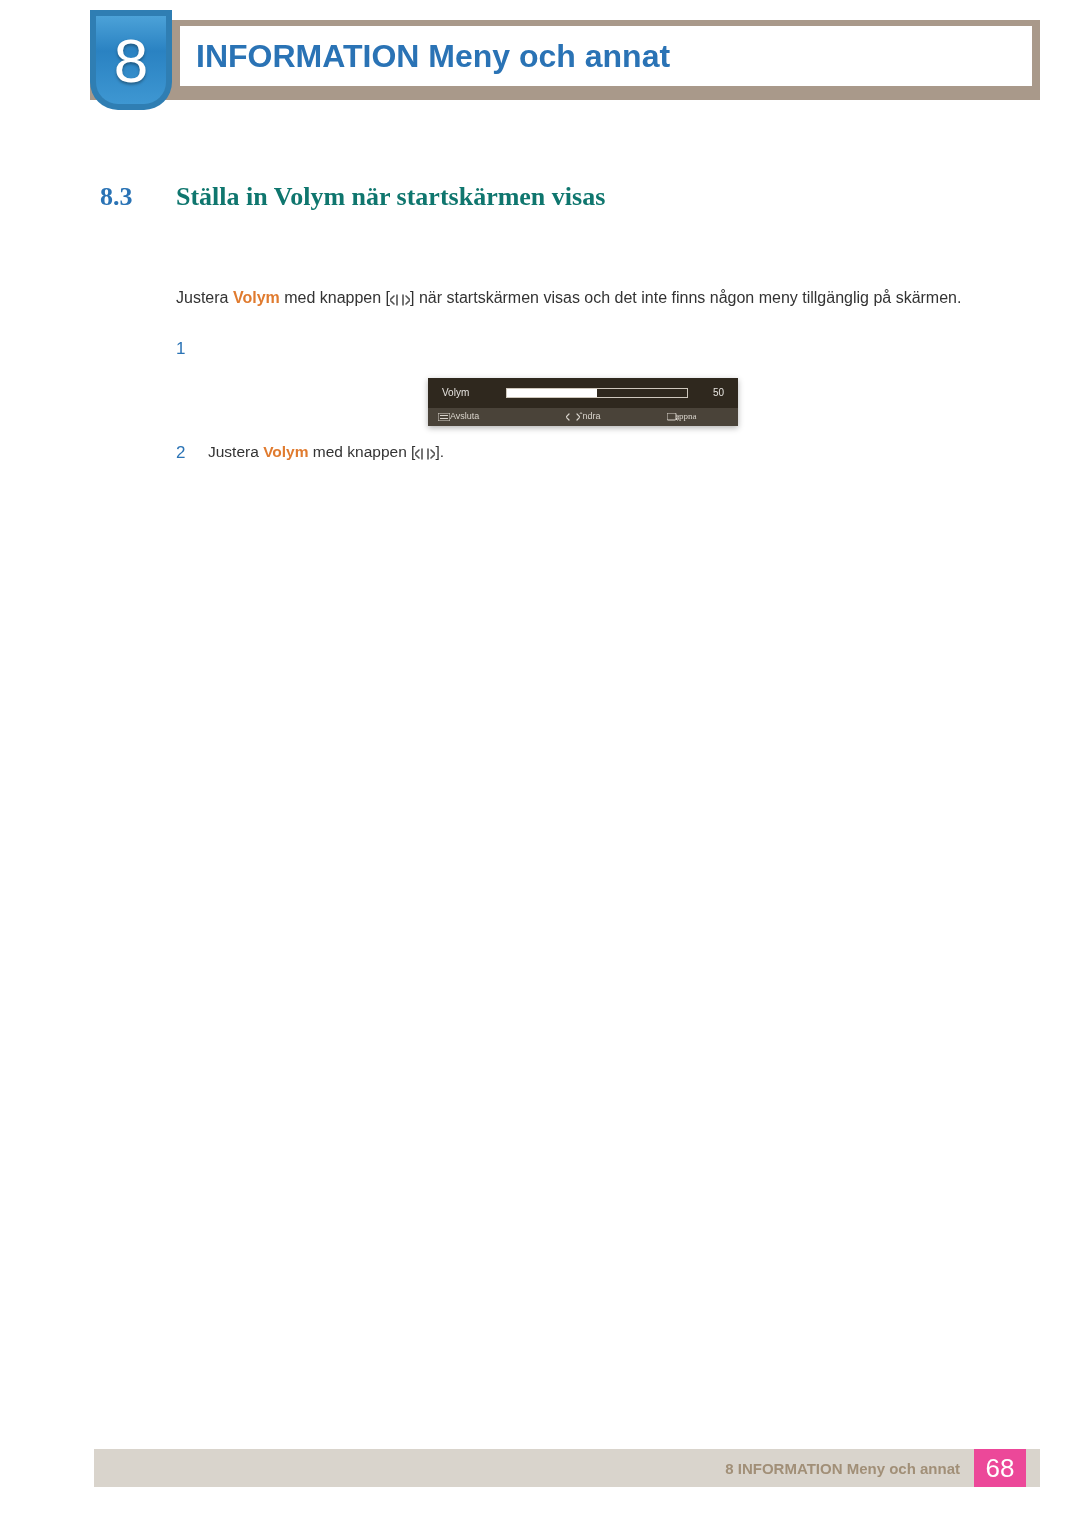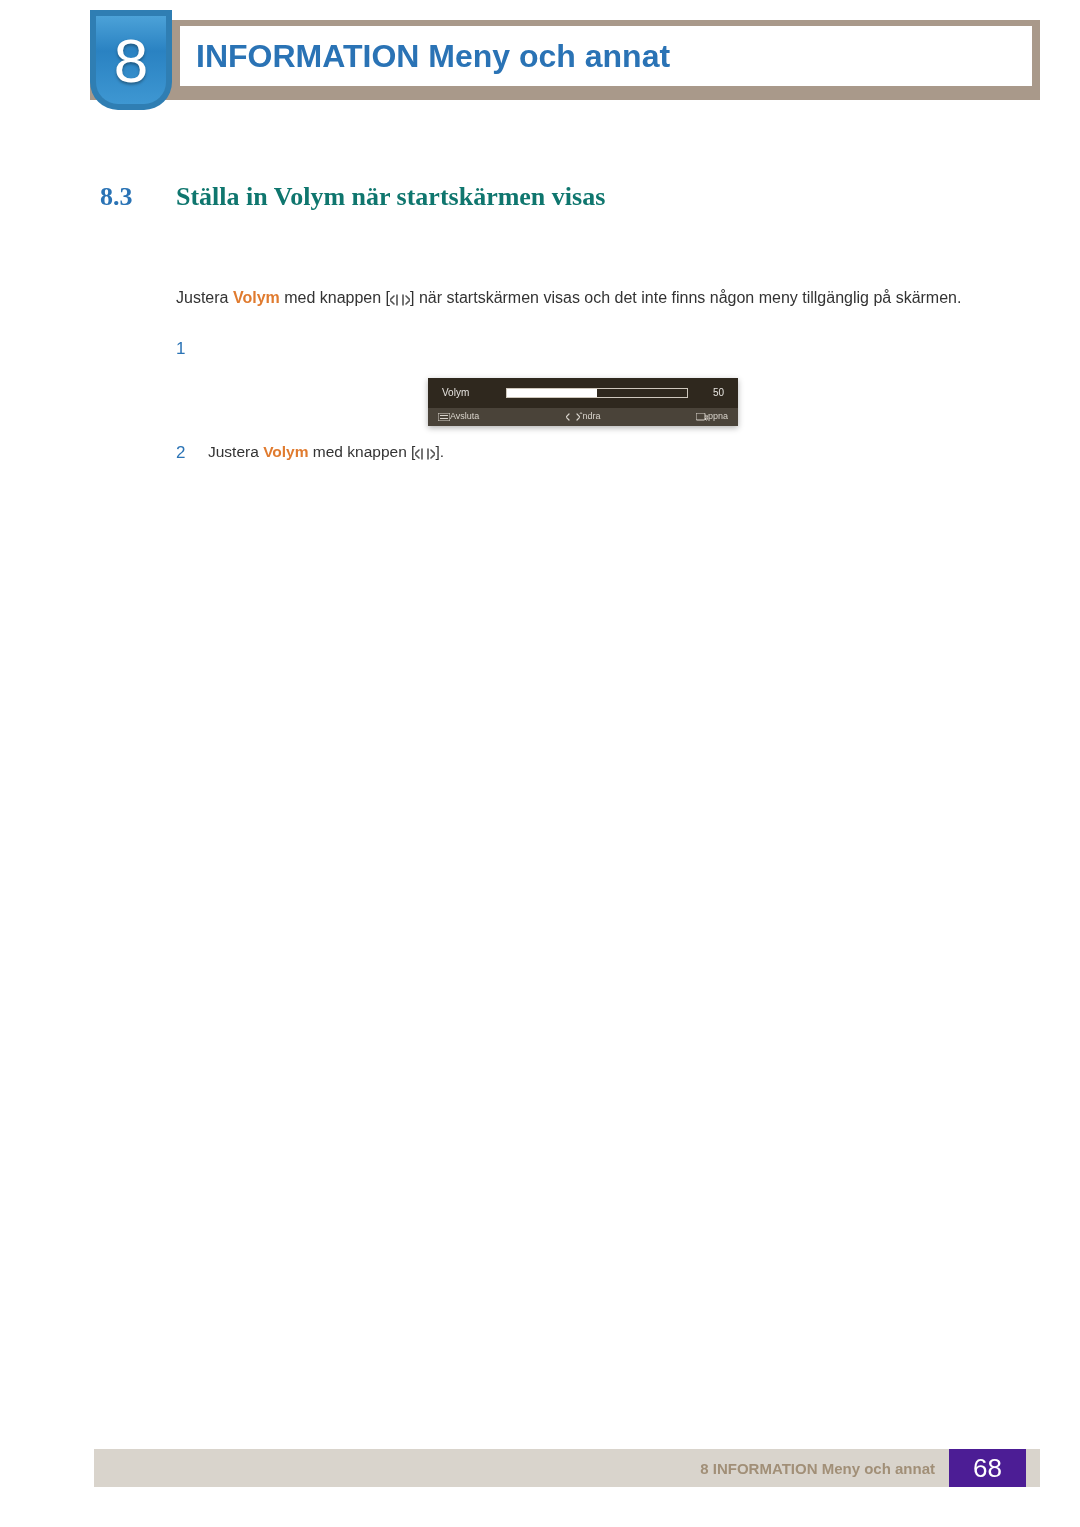--- a/index.html
+++ b/index.html
@@ -185,21 +185,21 @@
     height: 18px;
     display: flex;
     align-items: center;
     padding: 0 10px;
     gap: 6px;
     font-size: 9px;
     color: #d9d4cc;
   }
   .osd-bot-group { display: flex; align-items: center; flex: 1; }
   .osd-bot-group:nth-child(2){ justify-content:center; }
-  .osd-bot-group:nth-child(3){ justify-content:flex-end; }
+  .osd-bot-group:nth-child(3){ justify-content:center;font-family:Liberation Serif, serif; }
   .osd-ic { display:inline-flex; }
   .osd-ic svg { display:block; }
 
   
   .footer-bar {
     position: absolute;
     left: 94px;
     right: 40px;
     bottom: 40px;
     height: 38px;
@@ -209,23 +209,23 @@
     justify-content: flex-end;
     padding-right: 14px;
   }
   .footer-text {
     color: #a18f77;
     font-weight: 700;
     font-size: 15px;
     padding-right: 14px;
   }
   .footer-page {
-    width: 77px;
+    width: 52px;
     height: 38px;
-    background: #4c1d95;
+    background: #ec4899;
     color: #fff;
     font-size: 26px;
     font-weight: 400;
     display: flex;
     align-items: center;
     justify-content: center;
   }
 </style>
 </head>
 <body>

